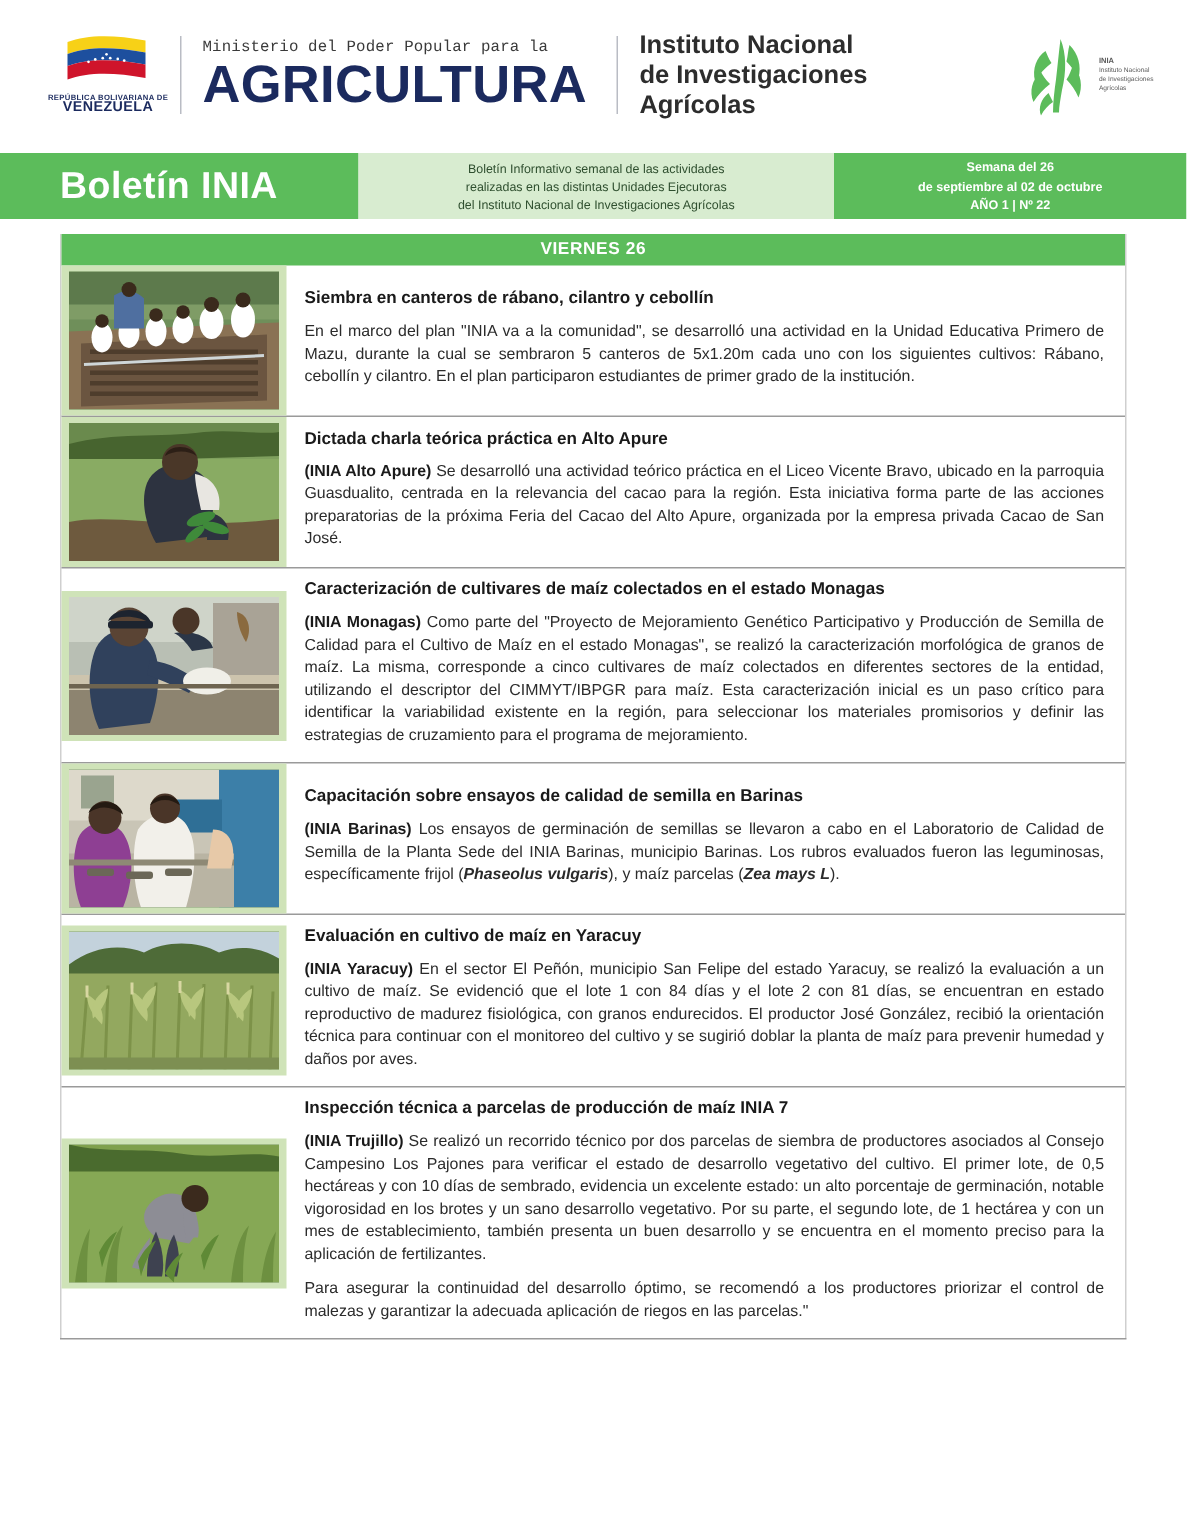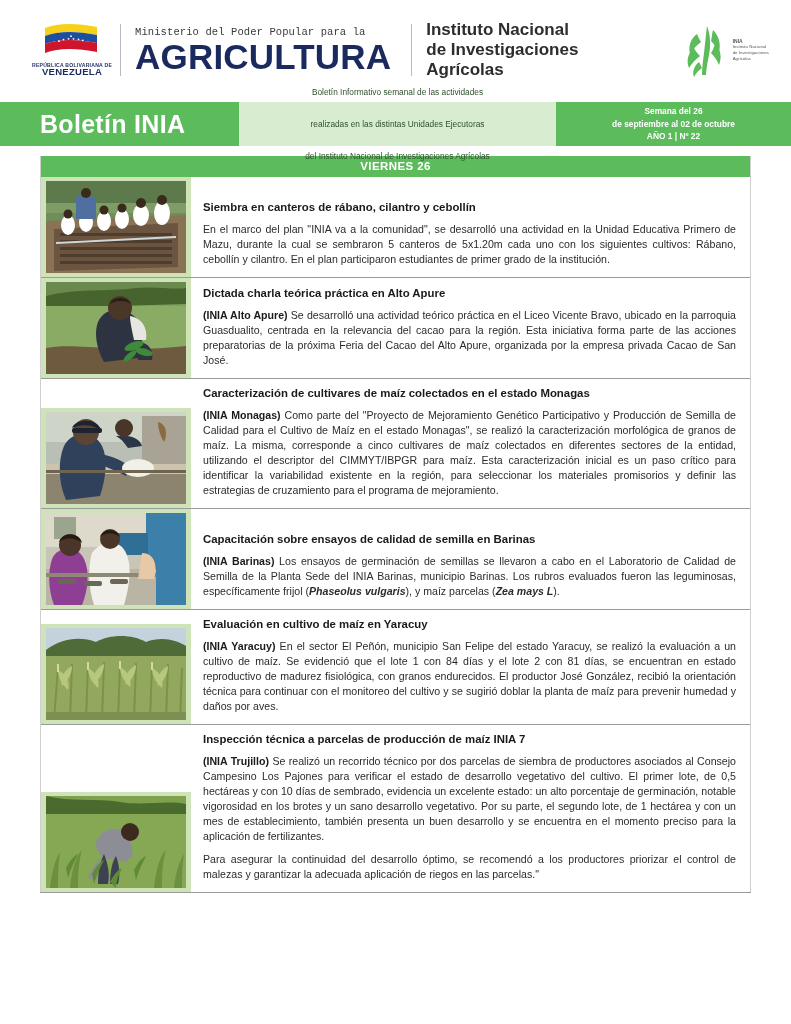--- a/index.html
+++ b/index.html
@@ -118,21 +118,20 @@
     letter-spacing: .3px;
   }
   .banner-mid {
     background: #d8ecd0;
     flex: 1 1 auto;
     display: flex;
     flex-direction: column;
     align-items: center;
     justify-content: center;
     padding: 0 6px;
-    gap: 20px;
   }
   .banner-mid div {
     font-size: 8.3px;
     color: #2f4f2f;
     line-height: 1.45;
     text-align: center;
   }
   .banner-right {
     background: #5cbc5b;
     width: 235px;
@@ -160,21 +159,21 @@
     background: #5cbc5b;
     color: #ffffff;
     text-align: center;
     font-size: 11.5px;
     font-weight: 700;
     letter-spacing: .4px;
     padding: 4px 0 5px;
   }
   .article {
     display: flex;
-    align-items: flex-end;
+    align-items: center;
     border-top: 1px solid #9a9a9a;
   }
   .article:first-of-type { border-top: none; }
   .article.no-rule { border-top: none; }
 
   .thumb-cell {
     width: 150px;
     flex: 0 0 150px;
     background: #cfe3b8;
     display: flex;

